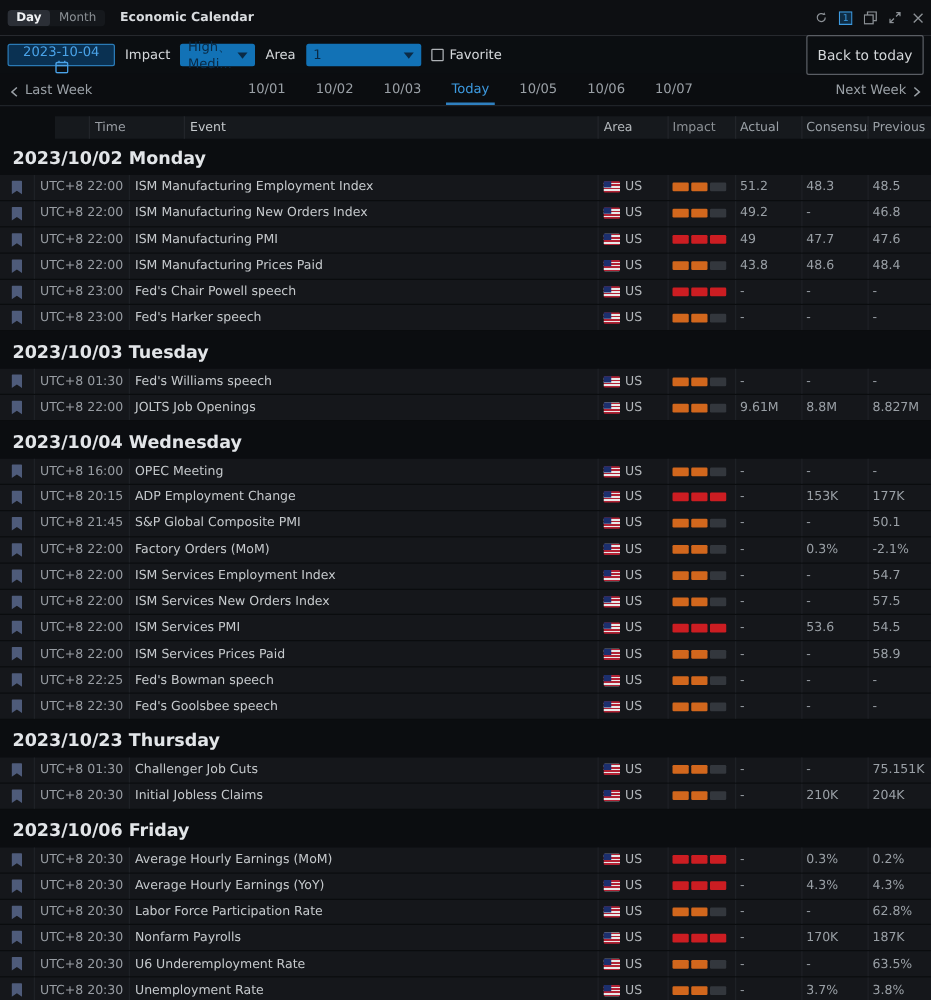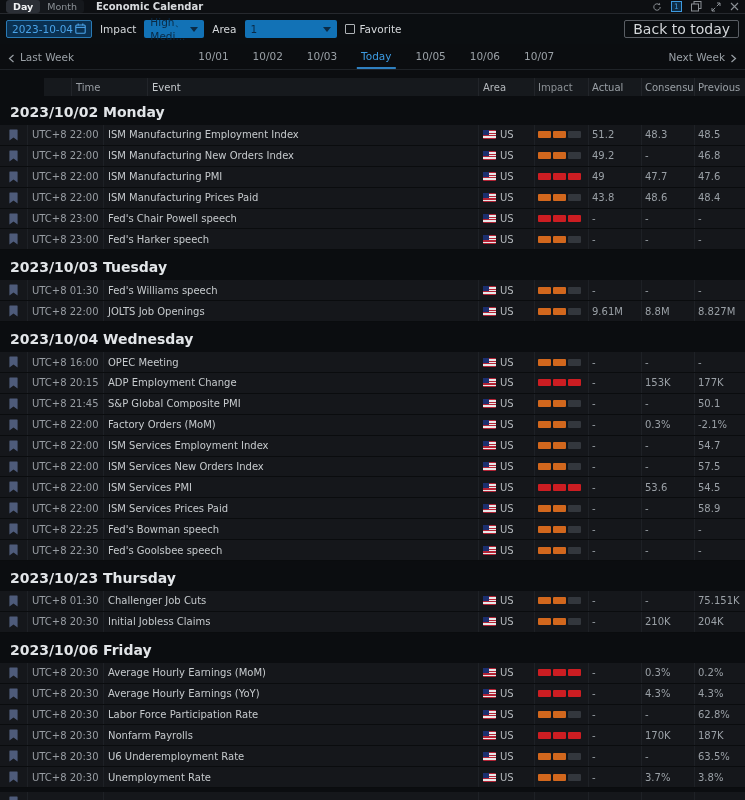--- a/index.html
+++ b/index.html
@@ -8,21 +8,21 @@
     background:#0b0d10;
     font-family:"DejaVu Sans","Liberation Sans",sans-serif;
     color:#c4c8cc;
     font-size:10.5px;
     -webkit-font-smoothing:antialiased;
   }
   .app { width:745px; height:800px; display:flex; flex-direction:column; }
 
   
   .topbar {
-    height:14px; display:flex; align-items:center;
+    height:29px; display:flex; align-items:center;
     background:#0d0f12; border-bottom:1px solid #26292e;
     padding:0 6px; flex:0 0 auto;
   }
   .seg { display:flex; background:#15181c; border-radius:3px; overflow:hidden; }
   .seg-btn {
     border:0; background:transparent; color:#8b9095; font-size:9.5px;
     padding:1px 7px; cursor:pointer; font-family:inherit; line-height:11px;
   }
   .seg-btn.active { background:#2b2f36; color:#f0f2f4; font-weight:bold; border-radius:3px; }
   .win-title { color:#d8dbde; font-weight:bold; font-size:10px; margin-left:12px; }
@@ -30,39 +30,39 @@
   .win-icons svg { display:block; }
 
   
   .filterbar {
     height:30px; display:flex; align-items:center; gap:8px;
     padding:0 6px; flex:0 0 auto; background:#0b0e11;
   }
   .date-field {
     width:86px; height:18px; display:flex; align-items:center; justify-content:space-between;
     background:#0a3152; border:1px solid #2a7ab5; border-radius:2px;
-    color:#4aa3e8; padding:0 5px; font-size:10.5px; cursor:pointer;
+    color:#4aa3e8; padding:0 5px; font-size:10.5px; cursor:pointer;flex-direction:column;
   }
   .flabel { color:#d4d7da; }
   .dropdown {
     height:18px; background:#1272b6; border-radius:2px; color:#0a2a45;
     display:flex; align-items:center; justify-content:space-between;
     padding:0 6px; cursor:pointer; font-size:10.5px;
   }
   .dd-impact { width:60px; }
   .dd-area { width:92px; }
   .caret {
     width:0; height:0; border-left:4px solid transparent; border-right:4px solid transparent;
     border-top:5px solid #0b2b46; margin-left:4px;
   }
   .fav { display:flex; align-items:center; gap:5px; color:#d4d7da; cursor:pointer; }
   .checkbox { width:10px; height:10px; border:1px solid #aeb2b6; background:transparent; border-radius:1px; }
   .back-btn {
-    margin-left:auto; height:18px; background:transparent; border:1px solid #5a5e64;
-    border-radius:2px; color:#d4d7da; font-size:14px; padding:0 8px; cursor:pointer;
+    margin-left:auto; height:32px; background:transparent; border:1px solid #5a5e64;
+    border-radius:2px; color:#d4d7da; font-size:11px; padding:0 8px; cursor:pointer;
     font-family:inherit;
   }
 
   
   .weeknav {
     height:26px; display:flex; align-items:center; padding:0 8px;
     border-bottom:1px solid #1f2328; flex:0 0 auto; position:relative;
   }
   .nav-side { display:flex; align-items:flex-end; gap:5px; color:#9aa0a6; cursor:pointer; }
   .nav-side svg { display:block; }

